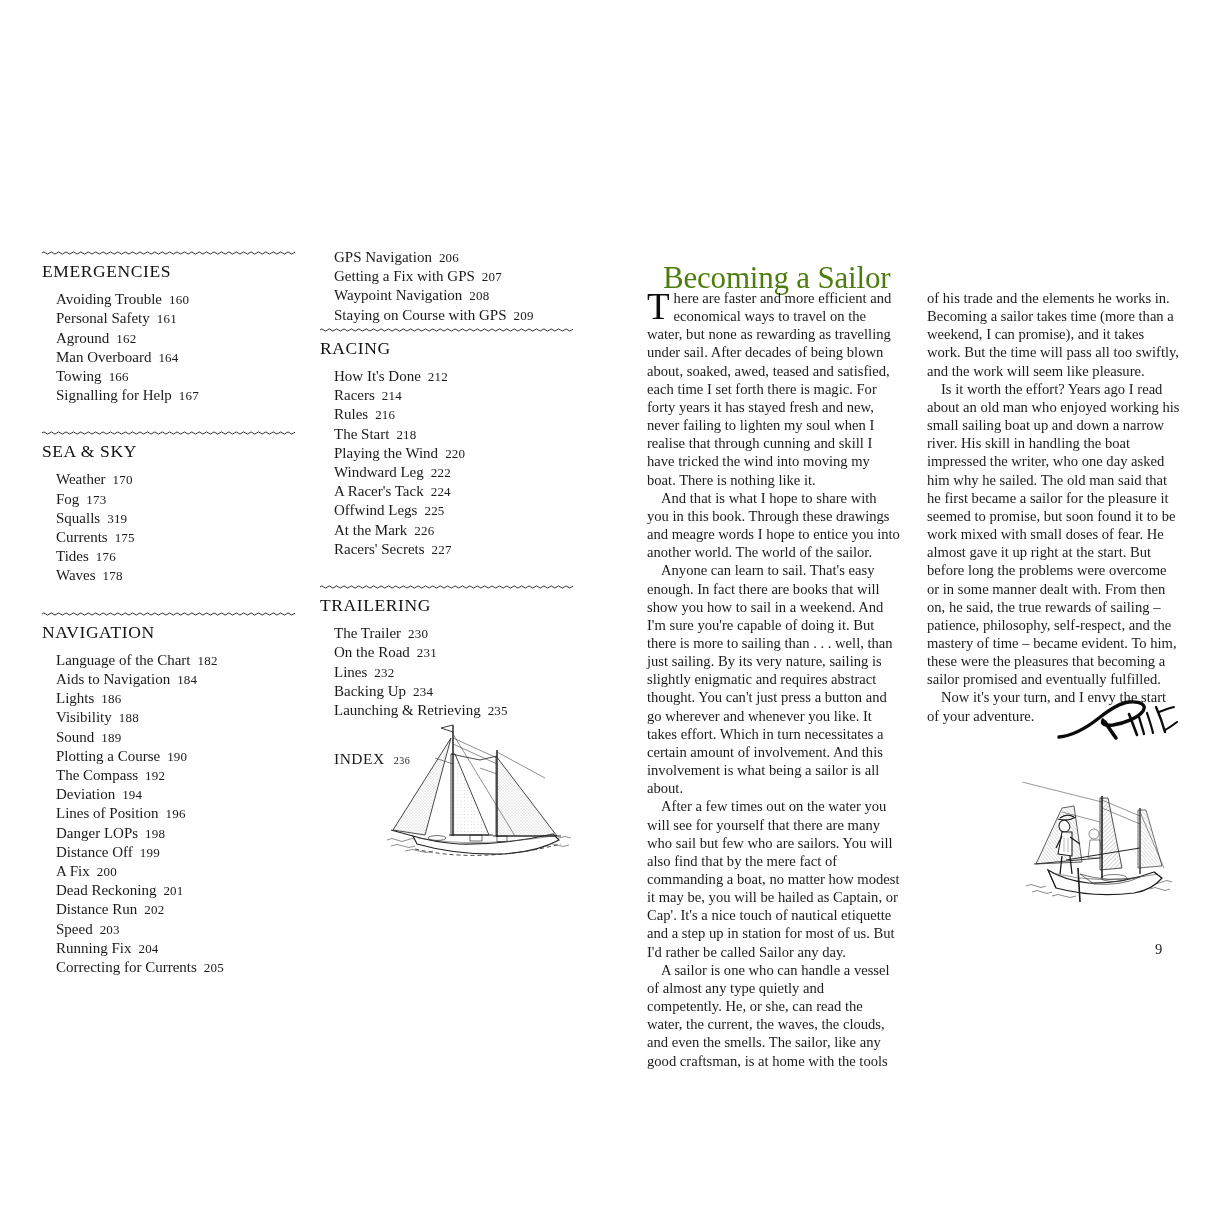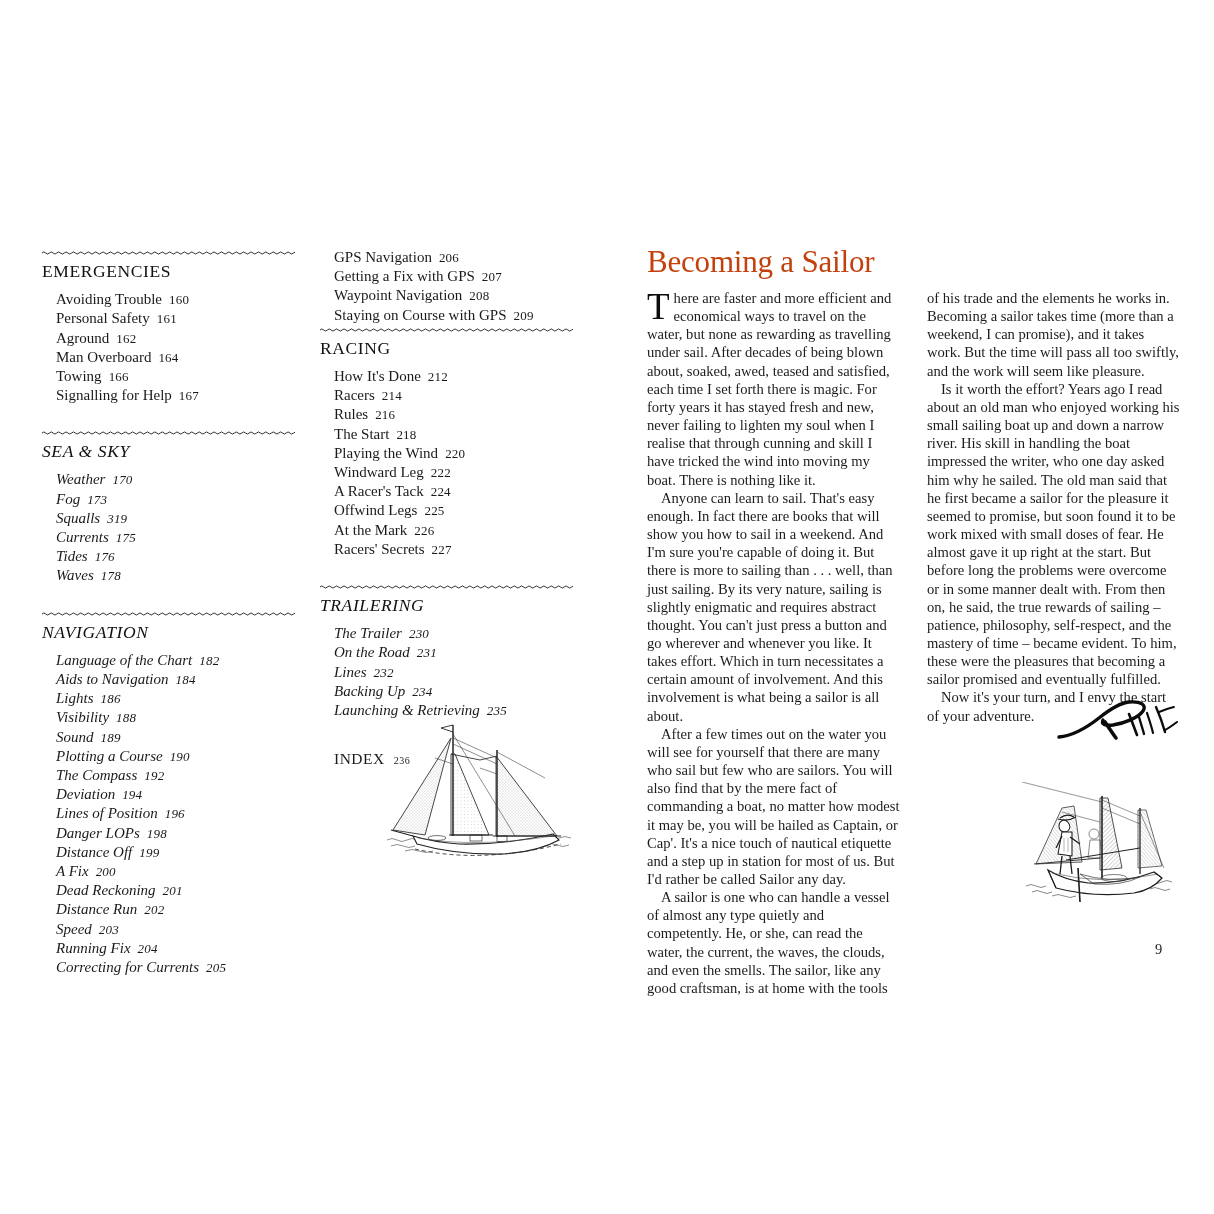--- a/index.html
+++ b/index.html
@@ -29,21 +29,21 @@
   .toc-col-1 { left: 42px; top: 248px; }
   .toc-col-2 { left: 320px; top: 248px; }
 
   .wavy-rule {
     width: 253px;
     height: 9px;
     display: block;
     margin: 0 0 4px 0;
   }
   .toc-section { margin-bottom: 0; }
-  .toc-section + .toc-section { margin-top: 23px; font-style: italic; }
+  .toc-section + .toc-section { margin-top: 23px; }
 
   .section-title {
     font-size: 17.5px;
     letter-spacing: 0.6px;
     font-weight: normal;
     margin: 0 0 9px 0;
     line-height: 1.15;
     color: #111;
   }
   .toc-list {
@@ -96,23 +96,23 @@
     left: 607px; top: 0;
     width: 607px; height: 1214px;
   }
   .essay-title {
     position: absolute;
     left: 40px;
     top: 245px;
     font-size: 31px;
     font-weight: normal;
     letter-spacing: -0.2px;
-    margin: 0;
+    margin: 16px;
     line-height: 1.08;
-    color: #c2410c;
+    color: #4d7c0f;
   }
   .essay-cols {
     position: absolute;
     left: 40px;
     top: 289px;
     width: 540px;
   }
   .ecol {
     position: absolute;
     top: 0;
@@ -325,20 +325,21 @@
 </div>
 
 <div class="essay-page">
 
   <h1 class="essay-title">Becoming a Sailor</h1>
 
   <div class="essay-cols">
 
     <div class="ecol ecol-left">
       <p class="first"><span class="dropcap">T</span><span>here are faster and more efficient and economical ways to travel on the water, but none as rewarding as travelling under sail. After decades of being blown about, soaked, awed, teased and satisfied, each time I set forth there is magic. For forty years it has stayed fresh and new, never failing to lighten my soul when I realise that through cunning and skill I have tricked the wind into moving my boat. There is nothing like it.</span></p>
+      <p>And that is what I hope to share with you in this book. Through these drawings and meagre words I hope to entice you into another world. The world of the sailor.</p>
       <p>Anyone can learn to sail. That's easy enough. In fact there are books that will show you how to sail in a weekend. And I'm sure you're capable of doing it. But there is more to sailing than . . . well, than just sailing. By its very nature, sailing is slightly enigmatic and requires abstract thought. You can't just press a button and go wherever and whenever you like. It takes effort. Which in turn necessitates a certain amount of involvement. And this involvement is what being a sailor is all about.</p>
       <p>After a few times out on the water you will see for yourself that there are many who sail but few who are sailors. You will also find that by the mere fact of commanding a boat, no matter how modest it may be, you will be hailed as Captain, or Cap'. It's a nice touch of nautical etiquette and a step up in station for most of us. But I'd rather be called Sailor any day.</p>
       <p>A sailor is one who can handle a vessel of almost any type quietly and competently. He, or she, can read the water, the current, the waves, the clouds, and even the smells. The sailor, like any good craftsman, is at home with the tools</p>
     </div>
 
     <div class="ecol ecol-right">
       <p class="first">of his trade and the elements he works in. Becoming a sailor takes time (more than a weekend, I can promise), and it takes work. But the time will pass all too swiftly, and the work will seem like pleasure.</p>
       <p>Is it worth the effort? Years ago I read about an old man who enjoyed working his small sailing boat up and down a narrow river. His skill in handling the boat impressed the writer, who one day asked him why he sailed. The old man said that he first became a sailor for the pleasure it seemed to promise, but soon found it to be work mixed with small doses of fear. He almost gave it up right at the start. But before long the problems were overcome or in some manner dealt with. From then on, he said, the true rewards of sailing – patience, philosophy, self-respect, and the mastery of time – became evident. To him, these were the pleasures that becoming a sailor promised and eventually fulfilled.</p>
       <p>Now it's your turn, and I envy the start of your adventure.</p>
     </div>

